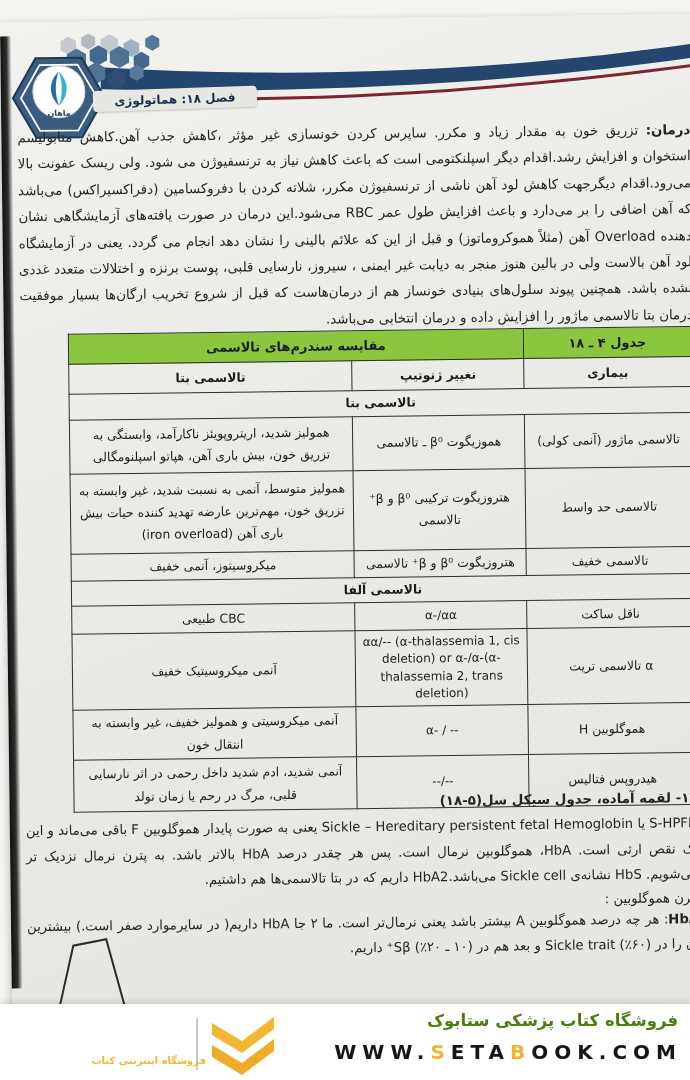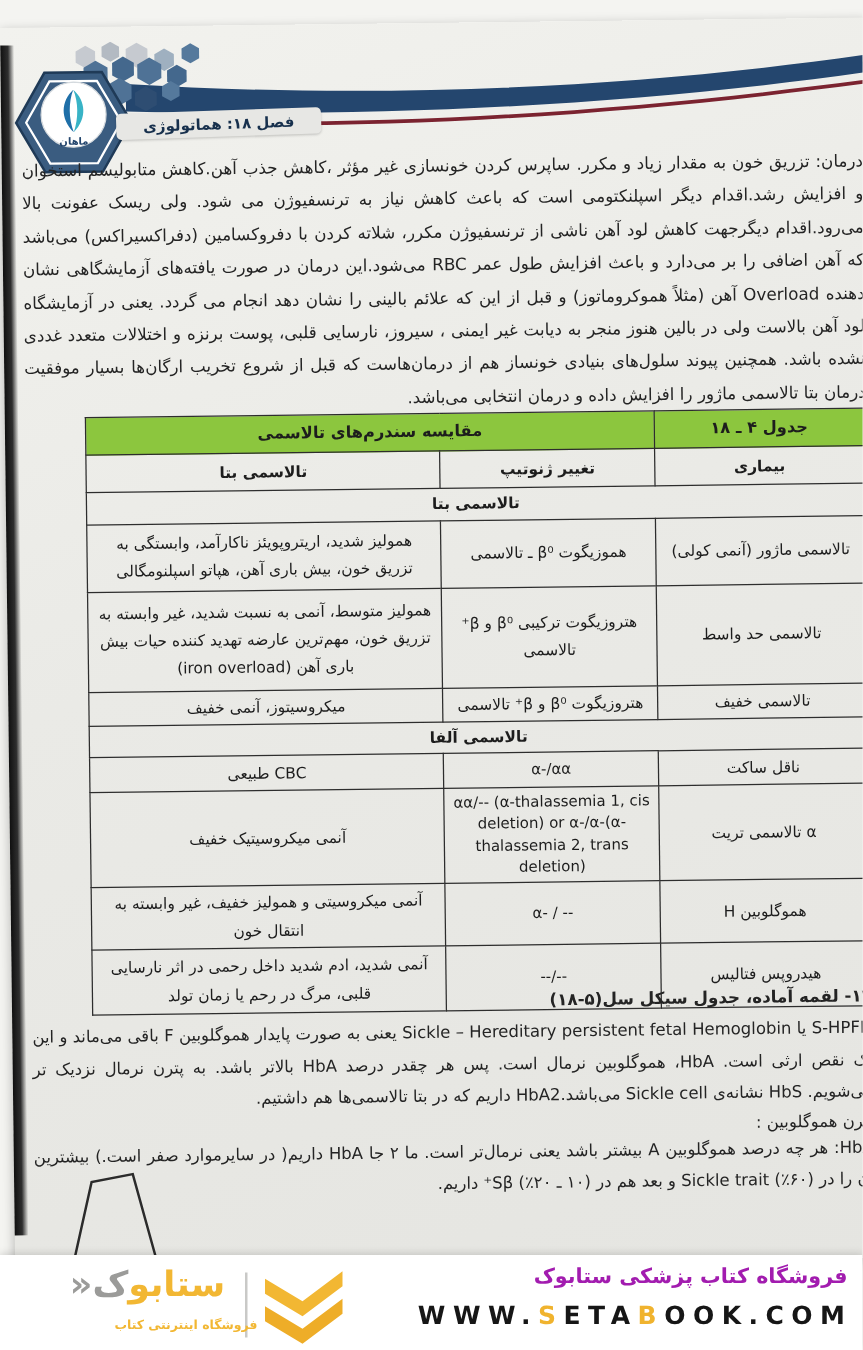--- a/index.html
+++ b/index.html
@@ -24,21 +24,21 @@
     position:absolute;top:68px;left:92px;width:164px;height:21px;z-index:3;
     background:#e7e7e4;border-radius:4px;box-shadow:0 1px 2px rgba(0,0,0,.18);
     display:flex;align-items:center;justify-content:center;
     font-size:12px;font-weight:bold;color:#17304d;direction:rtl;
     transform:rotate(-1.2deg);
   }
   .p1{
     position:absolute;top:103px;right:5px;left:16px;direction:rtl;
     text-align:justify;font-size:13.4px;line-height:26.4px;color:#242424;
   }
-  .lead{font-weight:normal;}
+  .lead{font-weight:bold;}
   .tbl-wrap{position:absolute;top:312px;right:6px;left:64px;}
   table{width:100%;border-collapse:collapse;direction:rtl;color:#1d1d1d;}
   td{
     border:1.6px solid #2d2d2d;text-align:center;vertical-align:middle;
     font-size:12.4px;padding:2px 6px;line-height:1.8;
   }
   .cap td{background:#8cc63e;font-weight:bold;font-size:13px;padding:3px 10px;}
   .cols td{font-weight:bold;}
   .sec td{font-weight:bold;padding:1px;}
   .w-dis{width:27%;}.w-gen{width:27.5%;}.w-cli{width:45.5%;}
@@ -46,21 +46,21 @@
   .notes{position:absolute;top:776px;right:6px;left:16px;direction:rtl;color:#242424;}
   .note-title{font-size:13.4px;font-weight:bold;margin:0 0 5px;}
   .note-p,.hba-p{font-size:13.2px;line-height:25.5px;text-align:justify;margin:0;}
   .pattern{font-size:13.2px;margin:3px 0 1px;}
   .hex-cut{position:absolute;left:40px;top:912px;}
   
   .footer{
     position:absolute;left:0;bottom:0;width:690px;height:76px;background:#ffffff;
     z-index:6;box-shadow:0 -2px 6px rgba(0,0,0,.14);
   }
-  .store-name{position:absolute;right:12px;top:7px;direction:rtl;font-size:16.5px;font-weight:bold;color:#a21caf;}
+  .store-name{position:absolute;right:12px;top:7px;direction:rtl;font-size:16.5px;font-weight:bold;color:#4d7c0f;}
   .site-url{position:absolute;right:8px;top:36px;font-size:20px;font-weight:bold;letter-spacing:6px;color:#161616;white-space:nowrap;margin-left:36px;}
   .accent{color:#f0b32e;}
   .brand{position:absolute;left:46px;top:5px;width:240px;height:68px;}
   .brand-divider{position:absolute;left:150px;top:9px;width:2px;height:52px;background:#c9c9c7;}
   .wordmark{position:absolute;left:0;top:2px;width:144px;direction:rtl;text-align:center;font-size:28px;font-weight:bold;line-height:1.2;white-space:nowrap;}
   .wm-y{color:#f2b733;}.wm-g{color:#9b9b99;}
   .tagline{position:absolute;left:16px;top:46px;width:144px;text-align:right;direction:rtl;font-size:10px;color:#f2b733;font-weight:bold;}
   .chev{position:absolute;left:156px;top:0;}
 </style>
 </head>
@@ -179,16 +179,15 @@
 
 <div class="footer">
   <div class="store-name">فروشگاه کتاب پزشکی ستابوک</div>
   <div class="site-url"><span>WWW.</span><span class="accent">S</span><span>ETA</span><span class="accent">B</span><span>OOK.COM</span></div>
   <div class="brand">
     <svg class="chev" width="80" height="70" viewBox="0 0 80 70">
       <polygon points="10,14 40,32 72,8 72,20 40,44 10,26" fill="#f2b733"></polygon>
       <polygon points="10,36 40,54 72,30 72,42 40,66 10,48" fill="#eead28"></polygon>
     </svg>
     <div class="brand-divider"></div>
-    <div class="wordmark"><span class="wm-y">ستابو</span><span class="wm-g">ک</span><span class="wm-g">«</span></div>
     <div class="tagline">فروشگاه اینترنتی کتاب</div>
   </div>
 </div>
 
 </body></html>

